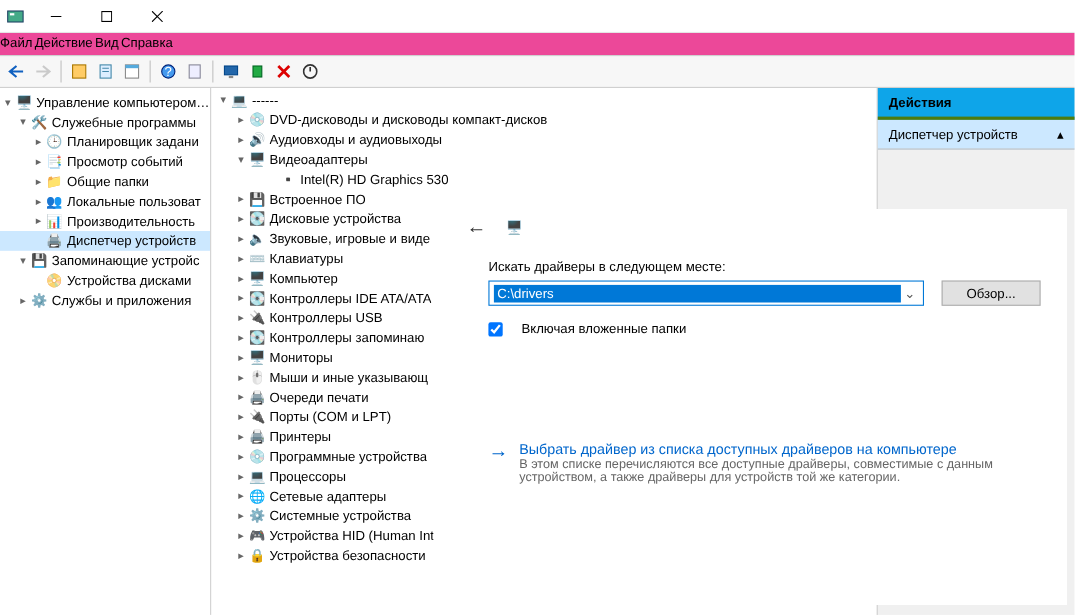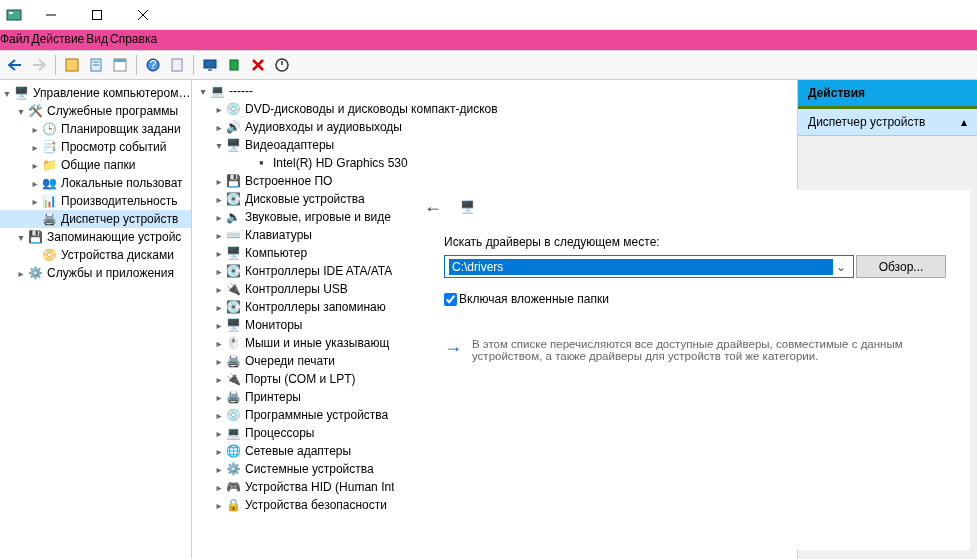--- a/index.html
+++ b/index.html
@@ -41,26 +41,26 @@
 .right .sub { padding:6px 14px; border-bottom:1px solid #e0e0e0; background:#fff; }
 
 
 .wizard { position:absolute; left:410px; top:190px; width:560px; height:360px; background:#fff; z-index:10; }
 .whdr { display:flex; align-items:center; padding:6px 10px 18px 14px; }
 .wback { font-size:18px; color:#333; margin-right:18px; cursor:pointer; }
 .whdr .wtitle { font-size:12px; }
 .wbody { padding:0 24px 0 34px; }
 .wheading { color:#003399; font-size:15px; margin-bottom:22px; }
 .wlbl { margin-bottom:6px; }
-.row { display:flex; gap:2px; align-items:center; margin-bottom:14px; }
+.row { display:flex; gap:16px; align-items:center; margin-bottom:14px; }
 .combo { flex:1; height:23px; border:1px solid #0078d7; display:flex; align-items:center; padding:0 4px; }
 .combo .val { flex:1; color:#fff; background:#0078d7; padding:1px 3px; }
 .combo .dd { width:16px; text-align:center; color:#555; }
 .wbtn { min-width:90px; height:23px; background:#e1e1e1; border:1px solid #adadad; padding:0 12px; }
-.chk { display:flex; align-items:center; gap:2px; margin-bottom:32px; }
+.chk { display:flex; align-items:center; gap:17px; margin-bottom:95px; }
 .chk input { width:13px; height:13px; }
 .linkopt { display:flex; gap:10px; }
 .linkopt .arrow { color:#0066cc; font-size:18px; margin-top:-2px; }
 .linkopt .txt .ln { color:#0066cc; font-size:13px; cursor:pointer; }
 .linkopt .txt .desc { color:#666; font-size:11.5px; margin-top:0; max-width:470px; }
 
 
 svg { display:block; }
 </style>
 </head>
@@ -376,17 +376,18 @@
       </div>
       <button class="wbtn">Обзор...</button>
     </div>
     <label class="chk">
       <input type="checkbox" checked="" style="">
       <span>Включая вложенные папки</span>
     </label>
     <div class="linkopt">
       <span class="arrow">→</span>
       <div class="txt">
+        <div class="ln">Выбрать драйвер из списка доступных драйверов на компьютере</div>
         <div class="desc">В этом списке перечисляются все доступные драйверы, совместимые с данным устройством, а также драйверы для устройств той же категории.</div>
       </div>
     </div>
   </div>
 </div>
 
 </body></html>

